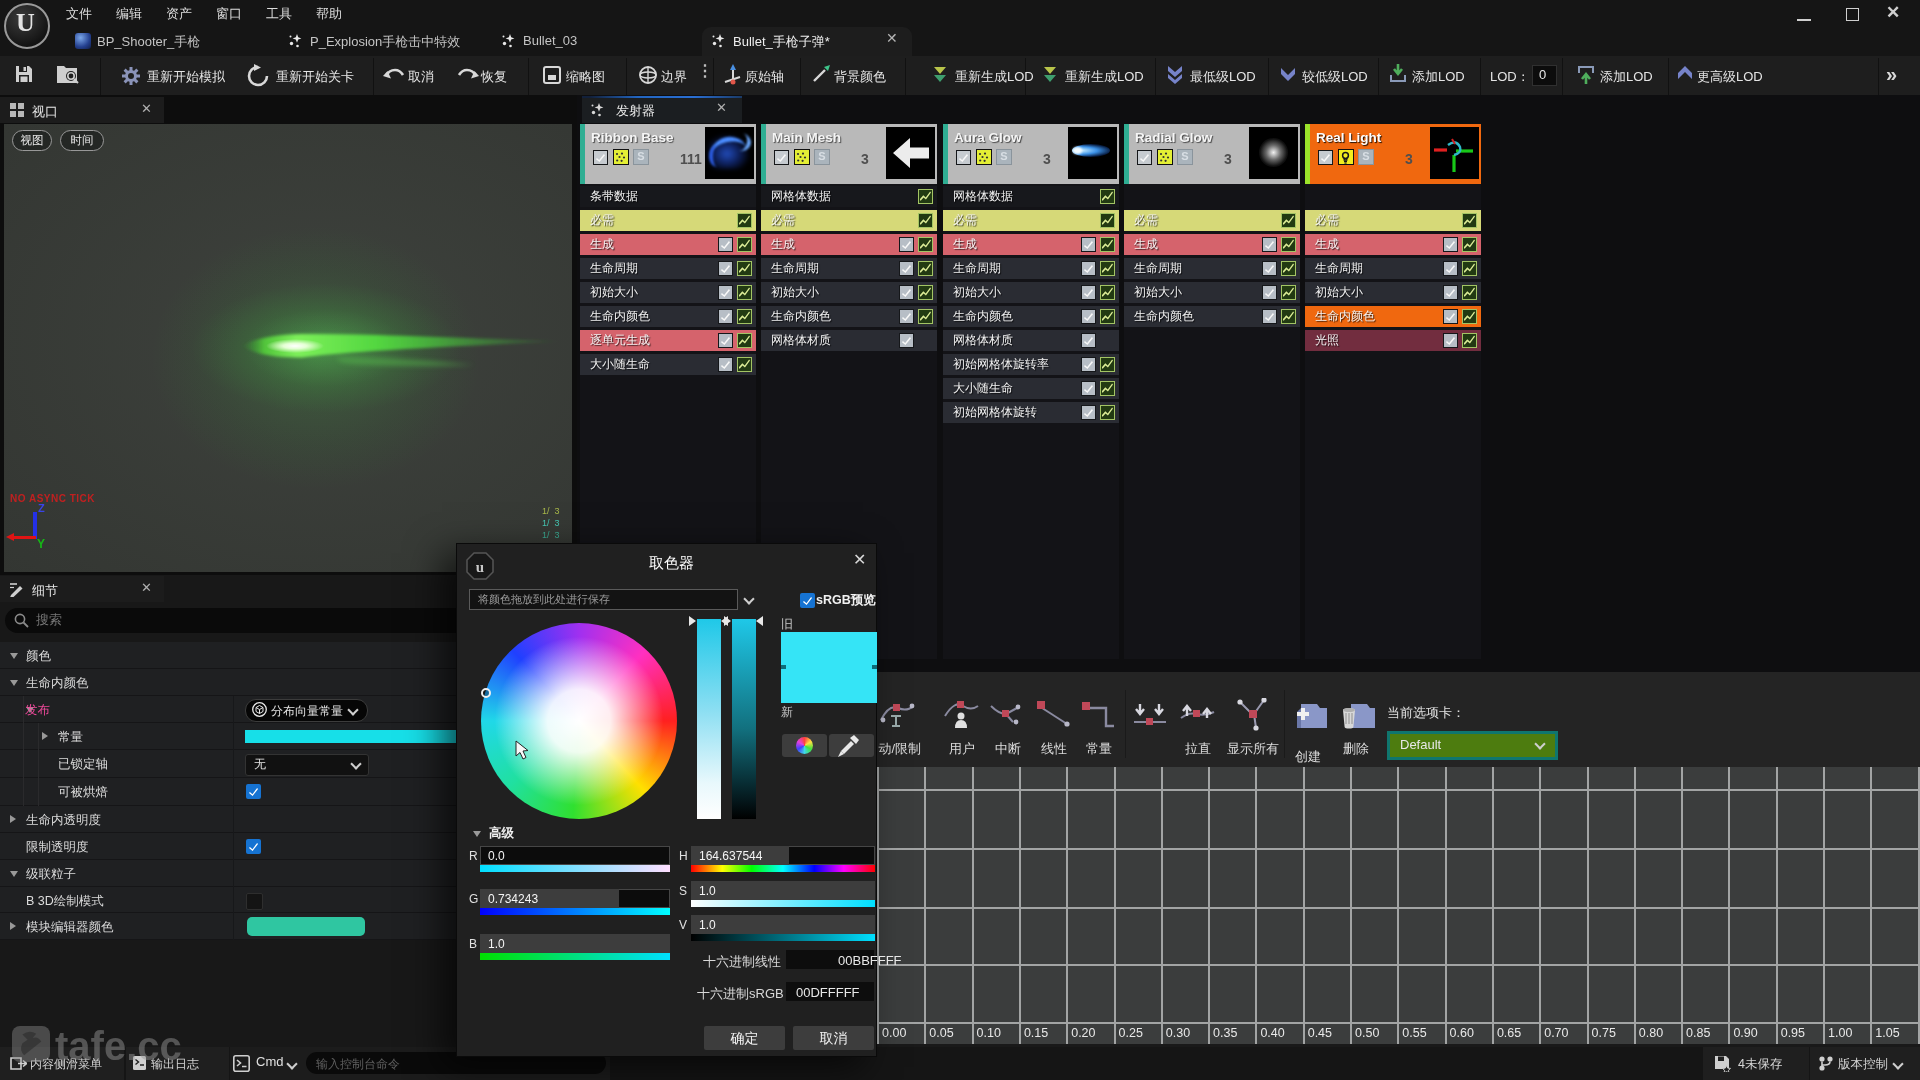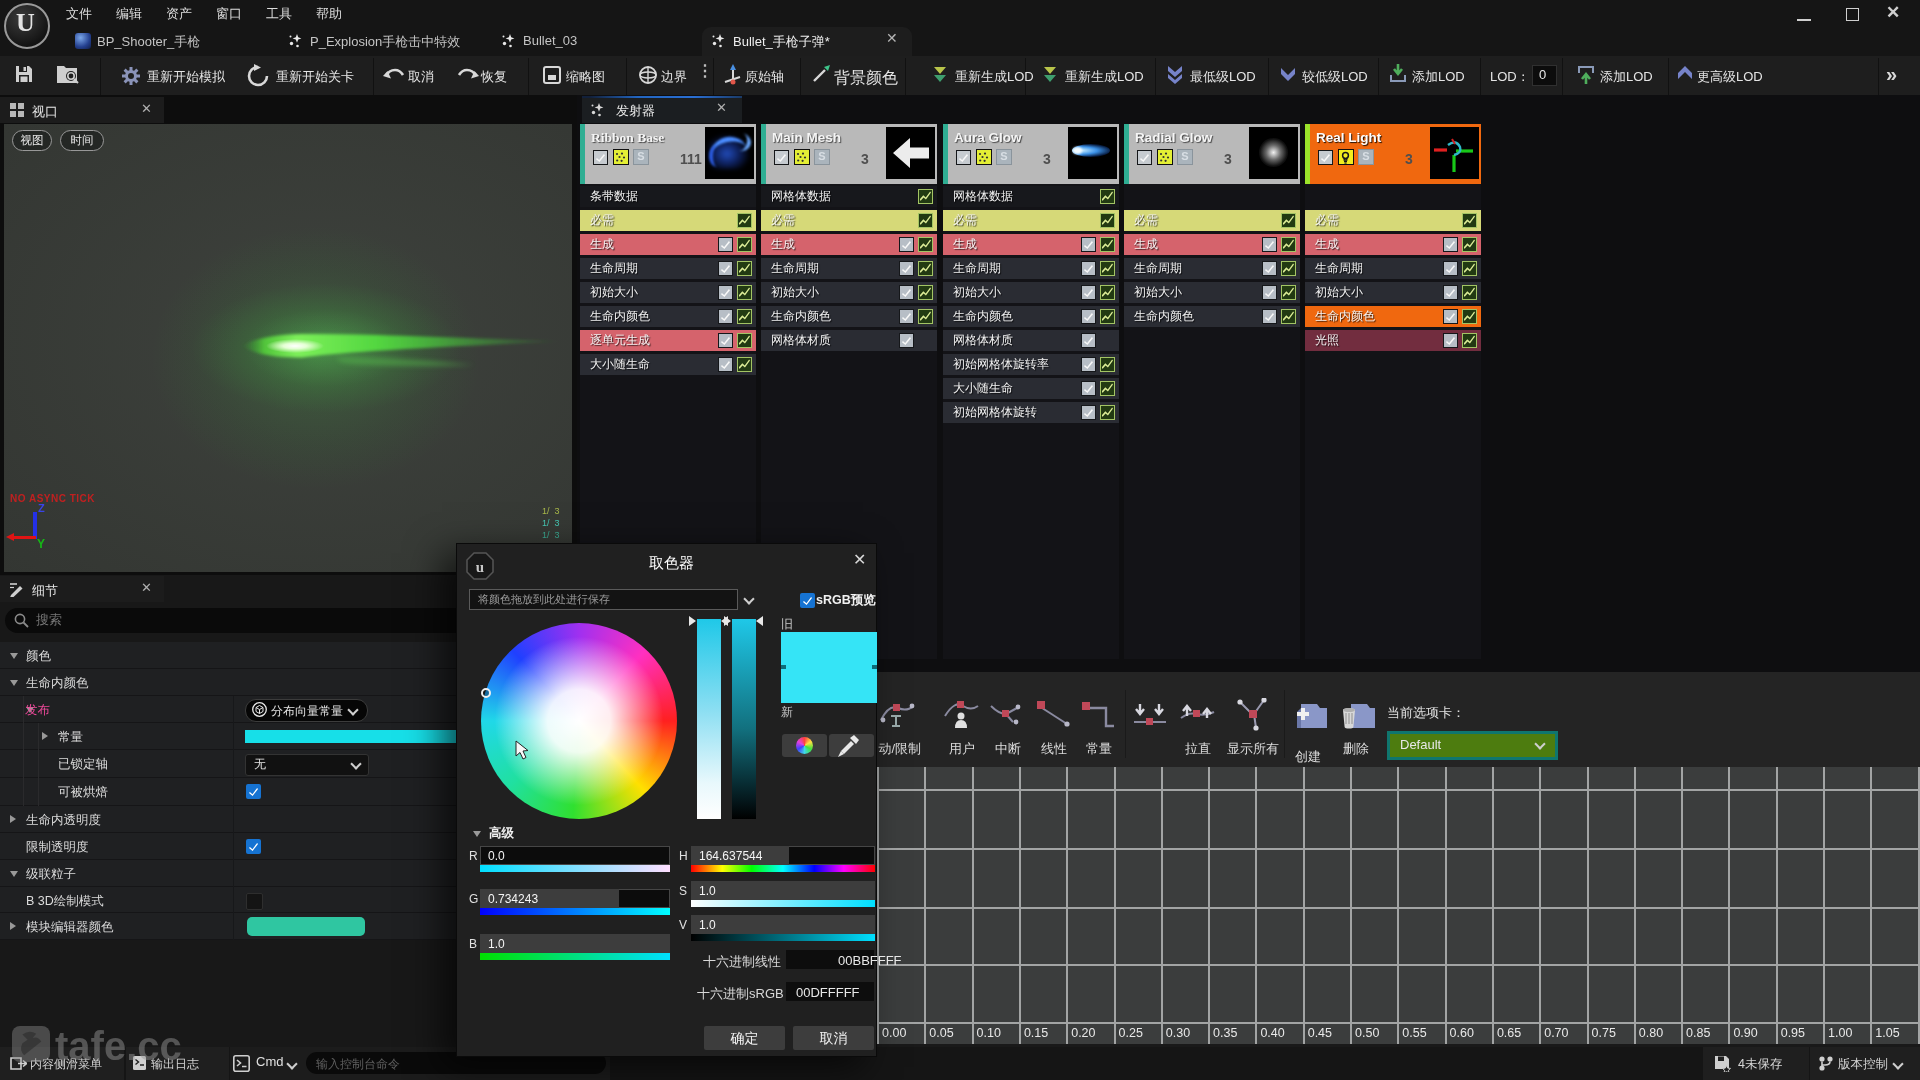--- a/index.html
+++ b/index.html
@@ -139,21 +139,21 @@
     <line x1="11" y1="3" x2="11" y2="18" stroke="#d8d8d8" stroke-width="2"></line>
     <line x1="3" y1="18" x2="18" y2="13" stroke="#d8d8d8" stroke-width="2"></line>
     <path d="M11 0 L8 6 L14 6 Z" fill="#4a90e2"></path>
     <circle cx="11" cy="18" r="2.5" fill="#e2574a"></circle>
   </svg>
 <div class="tx" style="left:745px;top:68px;font-size:13px;color:#e5e5e5;">原始轴</div>
 <svg class="a" style="left:810px;top:63px;" width="22" height="22" viewBox="0 0 22 22">
     <line x1="4" y1="18" x2="15" y2="7" stroke="#d8d8d8" stroke-width="2.4"></line>
     <path d="M14 4 L20 2 L18 8 Z" fill="#3ec48a"></path>
   </svg>
-<div class="tx" style="left:834px;top:68px;font-size:16px;color:#e5e5e5;">背景颜色</div>
+<div class="tx" style="left:834px;top:68px;font-size:13px;color:#e5e5e5;">背景颜色</div>
 <svg class="a" style="left:930px;top:65px;" width="20" height="20" viewBox="0 0 20 20">
     <path d="M4 2 h12 l-6 7 Z" fill="#b8c44a"></path>
     <path d="M4 10 h12 l-6 7 Z" fill="#3e9e6e"></path>
   </svg>
 <div class="tx" style="left:955px;top:68px;font-size:13px;color:#e5e5e5;">重新生成LOD</div>
 <svg class="a" style="left:1040px;top:65px;" width="20" height="20" viewBox="0 0 20 20">
     <path d="M4 2 h12 l-6 7 Z" fill="#b8c44a"></path>
     <path d="M4 10 h12 l-6 7 Z" fill="#3e9e6e"></path>
   </svg>
 <div class="tx" style="left:1065px;top:68px;font-size:13px;color:#e5e5e5;">重新生成LOD</div>
@@ -310,21 +310,21 @@
   </svg>
 <div class="tx" style="left:616px;top:102px;font-size:13px;color:#e8e8e8;">发射器</div>
 <div class="tx" style="left:716px;top:100px;font-size:13px;color:#b0b0b0;">✕</div>
 <div class="a" style="left:580px;top:124px;width:176px;height:535px;background:#131317;"></div>
 <div class="a" style="left:761px;top:124px;width:176px;height:535px;background:#131317;"></div>
 <div class="a" style="left:943px;top:124px;width:176px;height:535px;background:#131317;"></div>
 <div class="a" style="left:1124px;top:124px;width:176px;height:535px;background:#131317;"></div>
 <div class="a" style="left:1305px;top:124px;width:176px;height:535px;background:#131317;"></div>
 <div class="a" style="left:580px;top:124px;width:176px;height:60px;background:#b9b9b9;"></div>
 <div class="a" style="left:580px;top:124px;width:5px;height:60px;background:#2fae93;"></div>
-<div class="tx" style="left:591px;top:130px;font-size:13.5px;color:#f5f5f5;text-shadow:1px 1px 1px rgba(60,60,60,.9);font-weight:bold;font-family:Liberation Serif, serif;">Ribbon Base</div>
+<div class="tx" style="left:591px;top:130px;font-size:13.5px;color:#f5f5f5;text-shadow:1px 1px 1px rgba(60,60,60,.9);font-weight:bold;">Ribbon Base</div>
 <div class="cb" style="left:593px;top:150px;background:#c6cbd0;"></div>
 <div class="a" style="left:613px;top:149px;width:16px;height:16px;background:#e4ef35;border:1.5px solid #101010;box-sizing:border-box;"><svg width="13" height="13" viewBox="0 0 13 13">
       <g fill="#333">
         <circle cx="3" cy="3" r="1.1"></circle>
         <circle cx="8" cy="2.6" r="1.1"></circle>
         <circle cx="5.5" cy="6" r="1.1"></circle>
         <circle cx="10" cy="6.5" r="1.1"></circle>
         <circle cx="3.2" cy="9.5" r="1.1"></circle>
         <circle cx="7.6" cy="9.8" r="1.1"></circle>
       </g>

